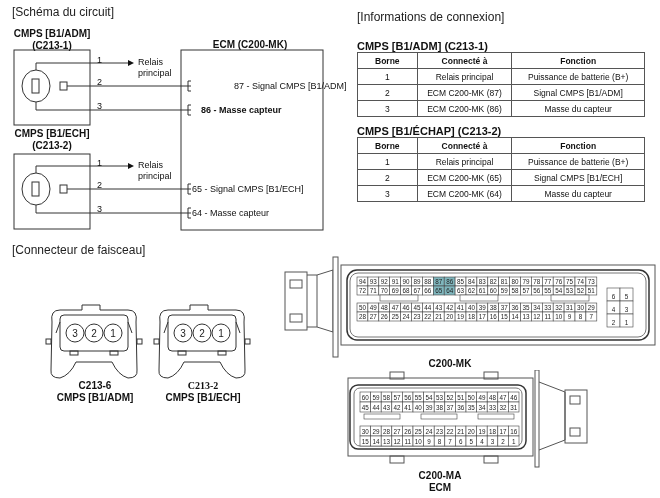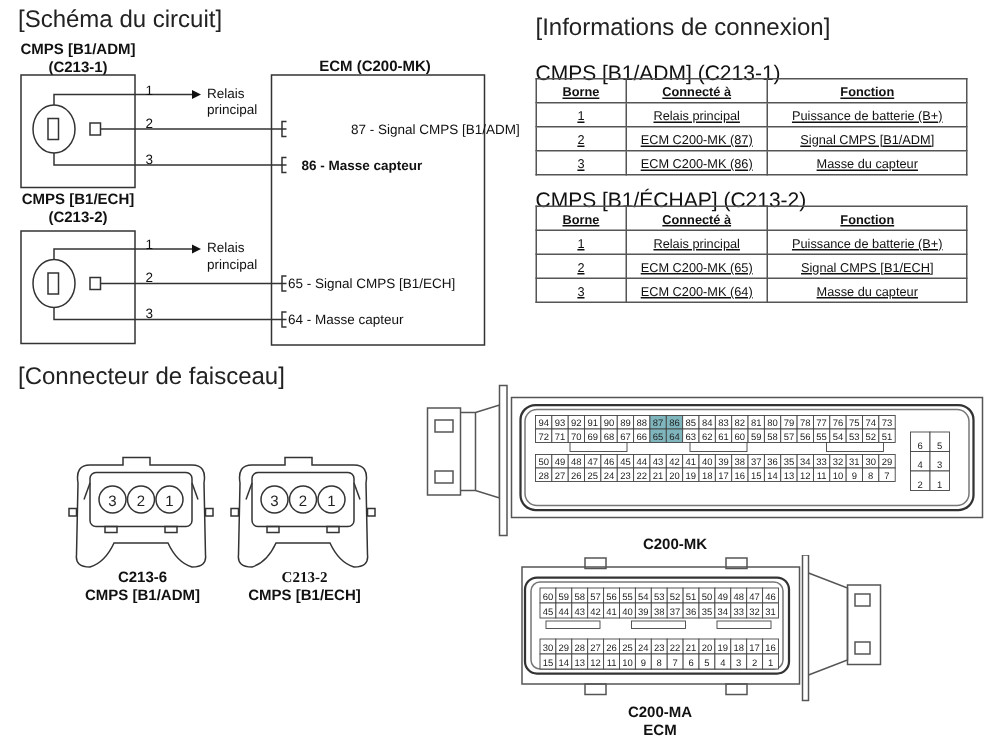--- a/index.html
+++ b/index.html
@@ -1,25 +1,25 @@
 <!DOCTYPE html>
 <html><head>
 <meta charset="utf-8">
 <style>
   html, body { margin: 0; padding: 0; background: #ffffff; }
   body { width: 660px; height: 498px; position: relative; overflow: hidden; font-family: "Liberation Sans", sans-serif; color: #111; }
   .abs { position: absolute; }
-  .section-title { font-size: 16px; color: #222; }
+  .section-title { font-size: 12px; color: #222; }
   .lbl { font-size: 9px; }
   .clbl { font-size: 10px; font-weight: bold; text-align: center; white-space: nowrap; }
   svg text { font-family: "Liberation Sans", sans-serif; }
-  table.info { position: absolute; border-collapse: collapse; font-size: 8.5px; text-decoration: underline; }
+  table.info { position: absolute; border-collapse: collapse; font-size: 8.5px; }
   table.info th, table.info td { border: 1px solid #555; height: 15px; padding: 0 2px; text-align: center; white-space: nowrap; }
   table.info th { font-weight: bold; }
-  .tcap { position: absolute; font-size: 14px; font-weight: normal; }
+  .tcap { position: absolute; font-size: 11px; font-weight: bold; }
 </style>
 </head>
 <body>
 
 <div class="abs section-title" style="left:12px;top:5px;">[Schéma du circuit]</div>
 
 <div class="abs clbl" style="left:12px;top:28px;width:80px;">CMPS [B1/ADM]</div>
 <div class="abs clbl" style="left:12px;top:40px;width:80px;">(C213-1)</div>
 <div class="abs clbl" style="left:180px;top:39px;width:140px;">ECM (C200-MK)</div>
 

